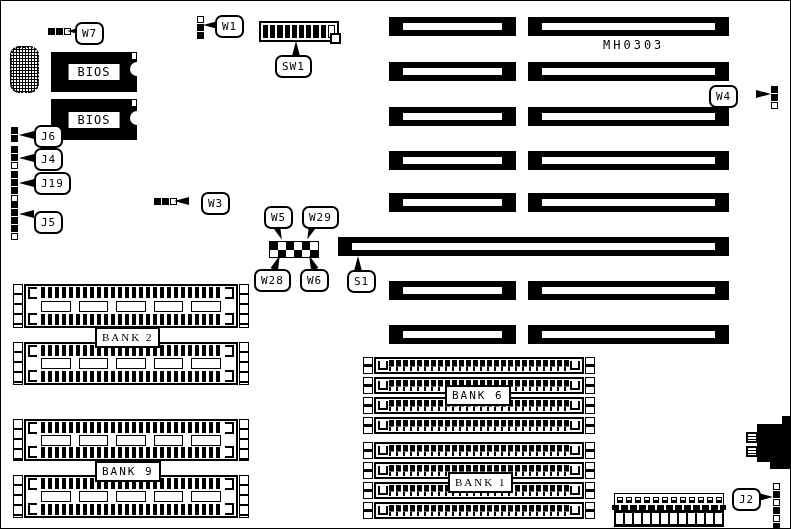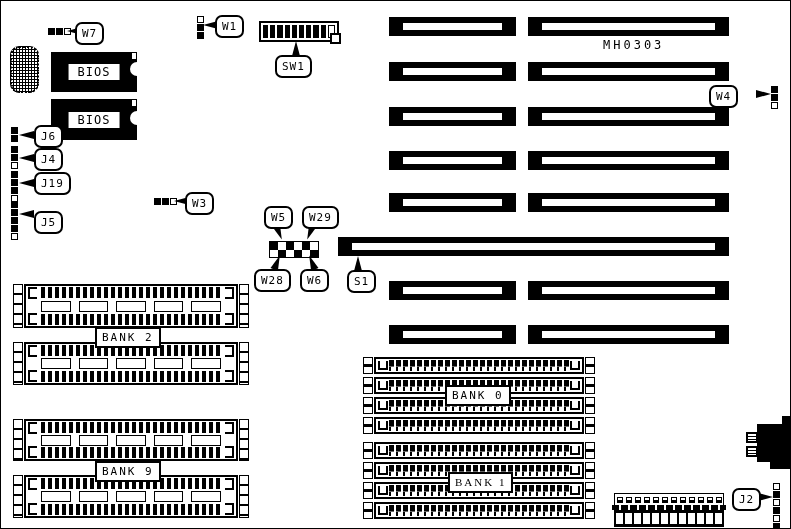--- a/index.html
+++ b/index.html
@@ -354,23 +354,23 @@
   <div class="socketR" style="top:501px;">
     <div class="endcol2"></div>
       <div class="sockbody2">
         <span class="clip2 l"></span>
         <div class="teeth2"></div>
         <span class="clip2 r"></span>
       </div>
       <div class="endcol2"></div>
   </div>
 
-  <div class="banklabel" style="left:94px;top:326px;">BANK 2</div>
+  <div class="banklabel" style="left:94px;top:326px;font-family:Liberation Serif, serif;">BANK 2</div>
   <div class="banklabel" style="left:94px;top:460px;">BANK 9</div>
-  <div class="banklabel" style="left:444px;top:384px;">BANK 0</div>
+  <div class="banklabel" style="left:444px;top:384px;">BANK 6</div>
   <div class="banklabel" style="left:447px;top:471px;font-family:Liberation Serif, serif;">BANK 1</div>
 
   <div class="kbstep"></div>
   <div class="kbconn"></div>
   <div class="kbfoot"></div>
   <div class="plug" style="top:431px;"></div>
   <div class="plug" style="top:445px;"></div>
 
   <div class="pwr">
     <div class="toprow">
@@ -406,21 +406,21 @@
 
   <div class="callout" style="left:74px;top:21px;">W7</div>
   <div class="tl left" style="left:66px;top:26px;"></div>
 
   <div class="callout" style="left:214px;top:14px;">W1</div>
   <div class="tl left" style="left:202px;top:20px;"></div>
 
   <div class="callout" style="left:274px;top:54px;">SW1</div>
   <div class="tl up" style="left:291px;top:40px;"></div>
 
-  <div class="callout" style="left:184px;top:191px;">W3</div>
+  <div class="callout" style="left:200px;top:191px;">W3</div>
   <div class="tl left" style="left:173px;top:196px;"></div>
 
   <div class="callout" style="left:696px;top:84px;margin-left:12px;">W4</div>
   <div class="tl right" style="left:755px;top:89px;"></div>
 
   <div class="callout" style="left:263px;top:205px;">W5</div>
   <div class="tl down" style="left:274px;top:224px;transform:rotate(-22deg);"></div>
 
   <div class="callout" style="left:301px;top:205px;">W29</div>
   <div class="tl down" style="left:305px;top:224px;transform:rotate(22deg);"></div>

